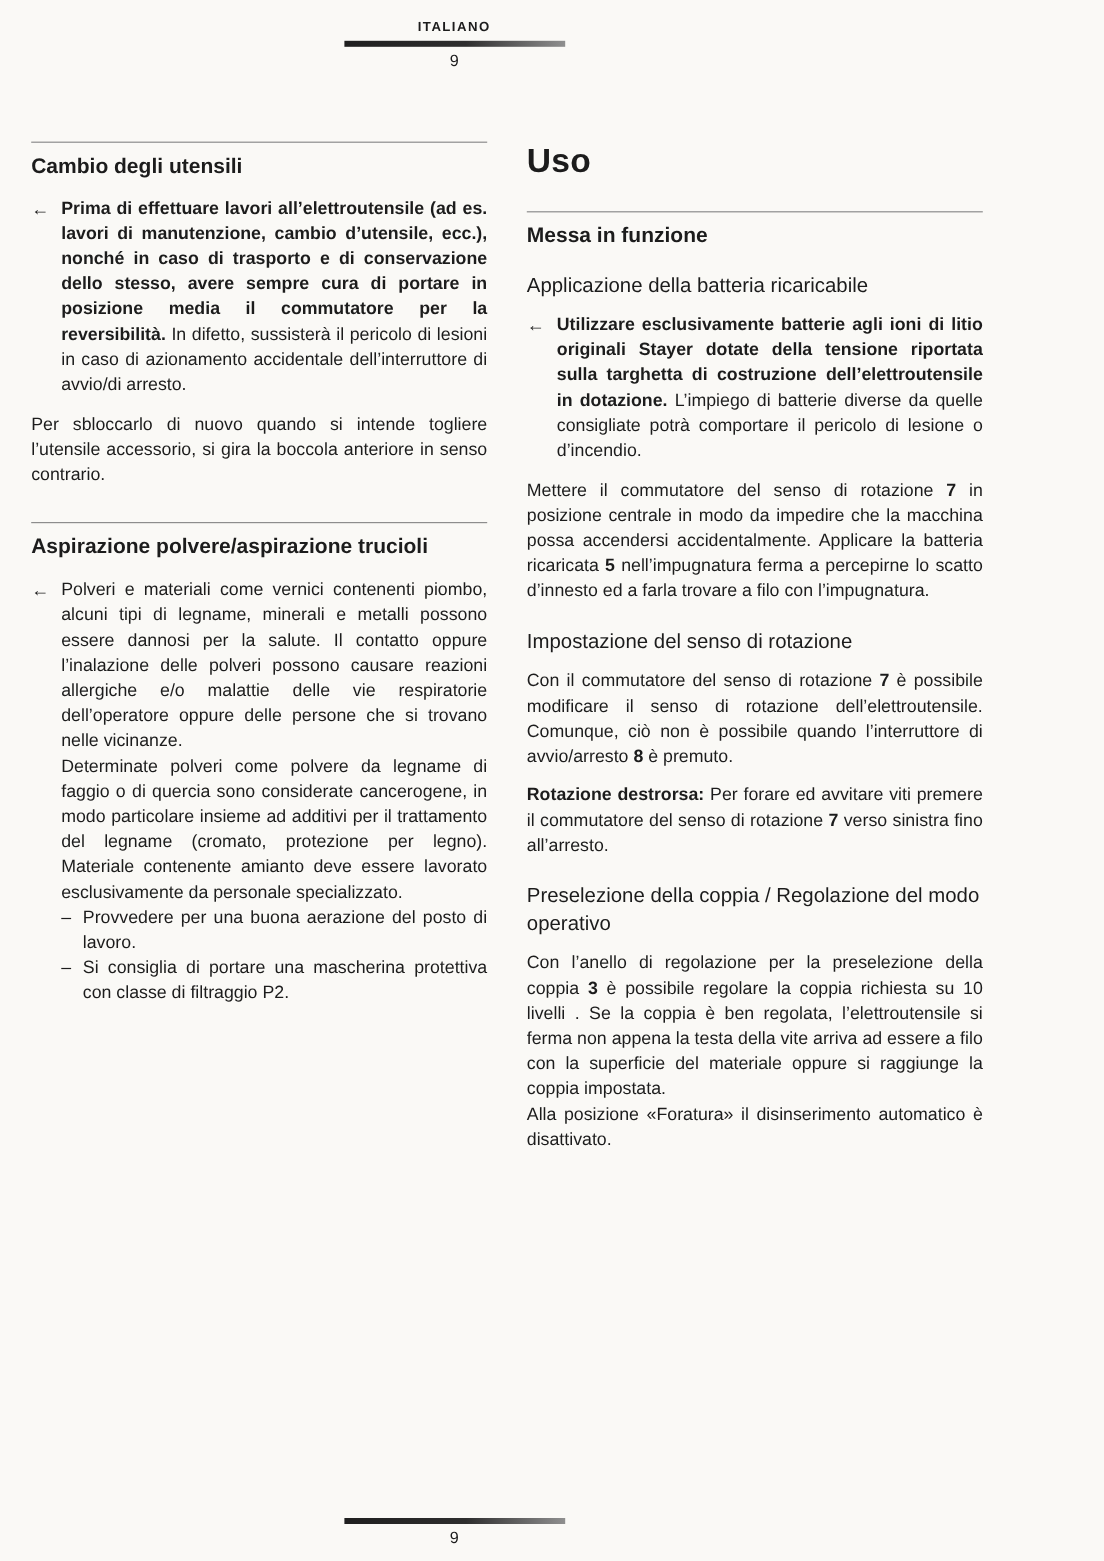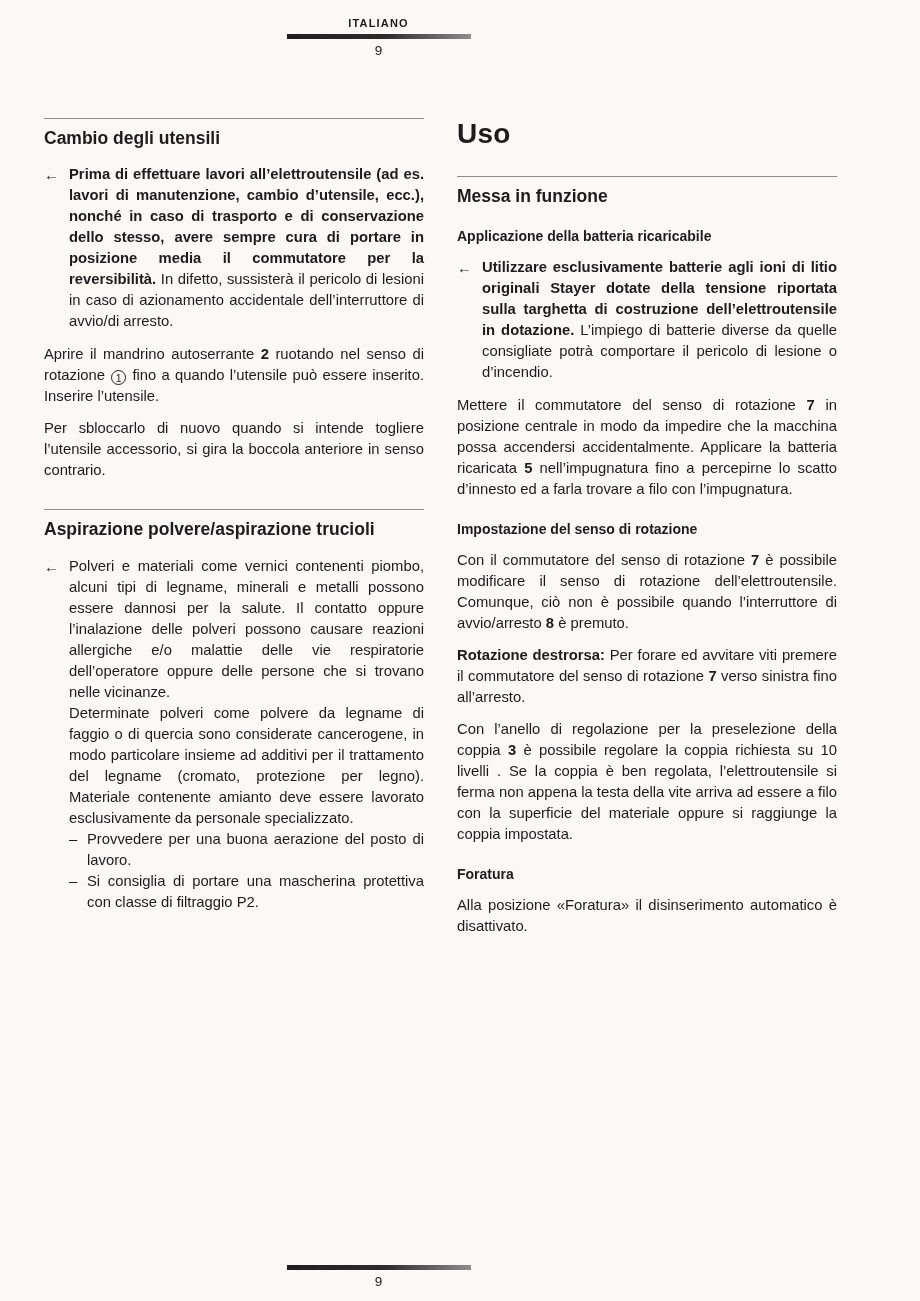--- a/index.html
+++ b/index.html
@@ -18,33 +18,33 @@
   .lang { font-size: 11px; font-weight: bold; letter-spacing: 1.2px; }
   .bar {
     width: 184px; height: 5px; margin: 5px auto 4px;
     background: linear-gradient(90deg, #1f1f1f 0%, #2e2e2e 55%, #8f8f8f 100%);
   }
   .pnum { font-size: 13.5px; }
   .page-footer { position: absolute; left: 0; right: 0; bottom: 12px; text-align: center; }
   .page-footer .bar { margin-bottom: 4px; }
 
   
-  .columns { display: flex; gap: 33px; padding: 0 62px 0 44px; margin-top: 60px; align-items: flex-start; }
+  .columns { display: flex; gap: 33px; padding: 0 62px 0 26px; margin-top: 60px; align-items: flex-start; }
   .col { width: 380px; flex: 0 0 380px; }
 
   
   h1.uso { font-size: 28px; font-weight: bold; margin: 0 0 26px 0; letter-spacing: 0.2px; }
   h2.ruled {
     border-top: 1px solid #8d8d8d;
     padding-top: 9px;
     font-size: 17.5px; font-weight: bold;
     line-height: 1.22;
     margin: 0 0 15px 0;
   }
-  h3.sub { font-size: 14px; font-weight: bold; margin: 20px 0 11px 0; line-height: 1.35; }
+  h3.sub { font-size: 17px; font-weight: normal; margin: 20px 0 11px 0; line-height: 1.35; }
 
   
   p.body { font-size: 14.8px; line-height: 21px; text-align: justify; margin: 0 0 11px 0; }
   p.tight { margin-top: 0; }
   p.mt { margin-top: 10px; }
 
   
   .warn { display: flex; margin: 0 0 12px 0; }
   .arrow-cell { flex: 0 0 25px; font-weight: bold; font-size: 15px; line-height: 21px; }
   .warn-body { flex: 1; min-width: 0; }
@@ -87,21 +87,20 @@
       <div class="sect">
         <h2 class="ruled">Cambio degli utensili</h2>
 
         <div class="warn">
           <span class="arrow-cell">←</span>
           <div class="warn-body">
             <p><span class="run-b">Prima di effettuare lavori all’elettroutensile (ad es. lavori di manutenzione, cambio d’utensile, ecc.), nonché in caso di trasporto e di conservazione dello stesso, avere sempre cura di portare in posizione media il commutatore per la reversibilità.</span><span> In difetto, sussisterà il pericolo di lesioni in caso di azionamento accidentale dell’interruttore di avvio/di arresto.</span></p>
           </div>
         </div>
 
-        <p class="body"><span>Aprire il mandrino autoserrante </span><span class="run-b">2</span><span> ruotando nel senso di rotazione </span><span class="run-circ">1</span><span> fino a quando l’utensile può essere inserito. Inserire l’utensile.</span></p>
         <p class="body"><span>Per sbloccarlo di nuovo quando si intende togliere l’utensile accessorio, si gira la boccola anteriore in senso contrario.</span></p>
       </div>
 
       <div class="sect sect-gap">
         <h2 class="ruled">Aspirazione polvere/aspirazione trucioli</h2>
 
         <div class="warn">
           <span class="arrow-cell">←</span>
           <div class="warn-body">
             <p><span>Polveri e materiali come vernici contenenti piombo, alcuni tipi di legname, minerali e metalli possono essere dannosi per la salute. Il contatto oppure l’inalazione delle polveri possono causare reazioni allergiche e/o malattie delle vie respiratorie dell’operatore oppure delle persone che si trovano nelle vicinanze.</span></p>
@@ -131,29 +130,29 @@
 
         <h3 class="sub">Applicazione della batteria ricaricabile</h3>
 
         <div class="warn">
           <span class="arrow-cell">←</span>
           <div class="warn-body">
             <p><span class="run-b">Utilizzare esclusivamente batterie agli ioni di litio originali Stayer dotate della tensione riportata sulla targhetta di costruzione dell’elettroutensile in dotazione.</span><span> L’impiego di batterie diverse da quelle consigliate potrà comportare il pericolo di lesione o d’incendio.</span></p>
           </div>
         </div>
 
-        <p class="body"><span>Mettere il commutatore del senso di rotazione </span><span class="run-b">7</span><span> in posizione centrale in modo da impedire che la macchina possa accendersi accidentalmente. Applicare la batteria ricaricata </span><span class="run-b">5</span><span> nell’impugnatura fino a percepirne lo scatto d’innesto ed a farla trovare a filo con l’impugnatura.</span></p>
+        <p class="body"><span>Mettere il commutatore del senso di rotazione </span><span class="run-b">7</span><span> in posizione centrale in modo da impedire che la macchina possa accendersi accidentalmente. Applicare la batteria ricaricata </span><span class="run-b">5</span><span> nell’impugnatura ferma a percepirne lo scatto d’innesto ed a farla trovare a filo con l’impugnatura.</span></p>
 
         <h3 class="sub">Impostazione del senso di rotazione</h3>
         <p class="body"><span>Con il commutatore del senso di rotazione </span><span class="run-b">7</span><span> è possibile modificare il senso di rotazione dell’elettroutensile. Comunque, ciò non è possibile quando l’interruttore di avvio/arresto </span><span class="run-b">8</span><span> è premuto.</span></p>
         <p class="body"><span class="run-b">Rotazione destrorsa:</span><span> Per forare ed avvitare viti premere il commutatore del senso di rotazione </span><span class="run-b">7</span><span> verso sinistra fino all’arresto.</span></p>
 
+        <h3 class="sub">Preselezione della coppia / Regolazione del modo operativo</h3>
         <p class="body tight" style="margin-bottom:0;"><span>Con l’anello di regolazione per la preselezione della coppia </span><span class="run-b">3</span><span> è possibile regolare la coppia richiesta su 10 livelli . Se la coppia è ben regolata, l’elettroutensile si ferma non appena la testa della vite arriva ad essere a filo con la superficie del materiale oppure si raggiunge la coppia impostata.</span></p>
 
-        <h3 class="sub">Foratura</h3>
         <p class="body"><span>Alla posizione «Foratura» il disinserimento automatico è disattivato.</span></p>
       </div>
 
     </section>
 
   </main>
 
   <footer class="page-footer">
     <div class="bar"></div>
     <div class="pnum">9</div>

